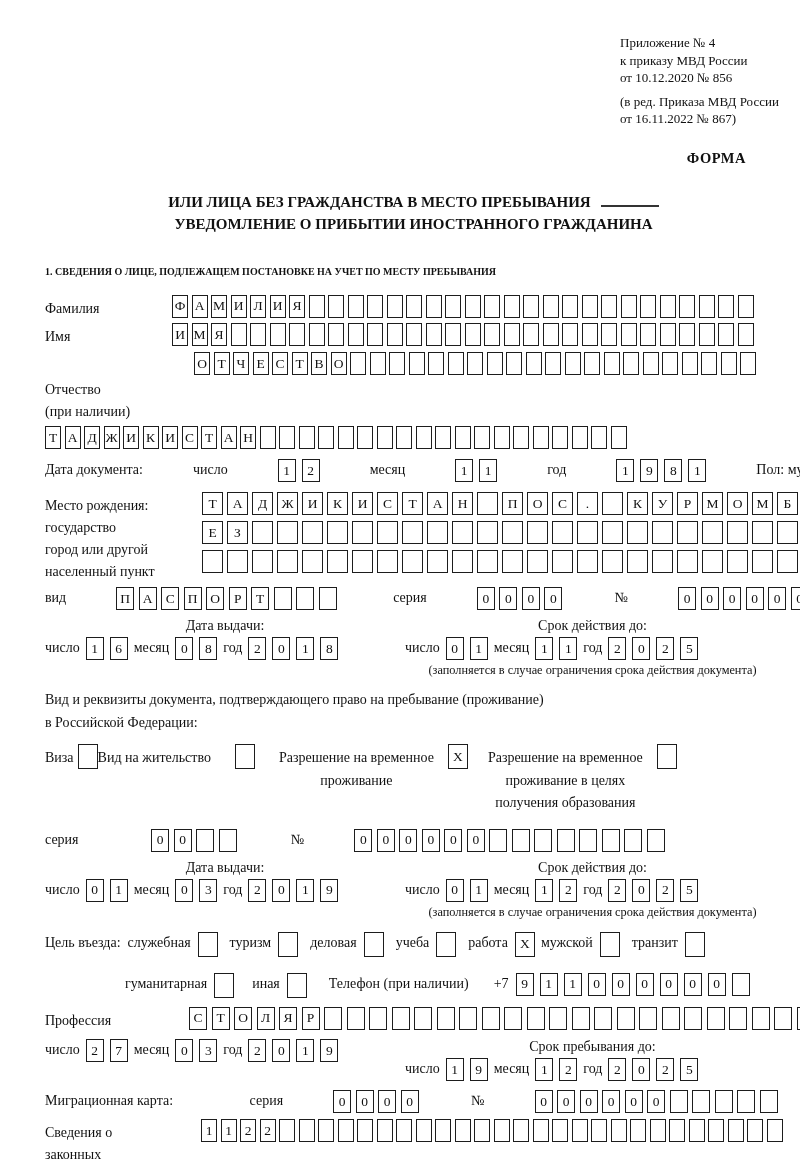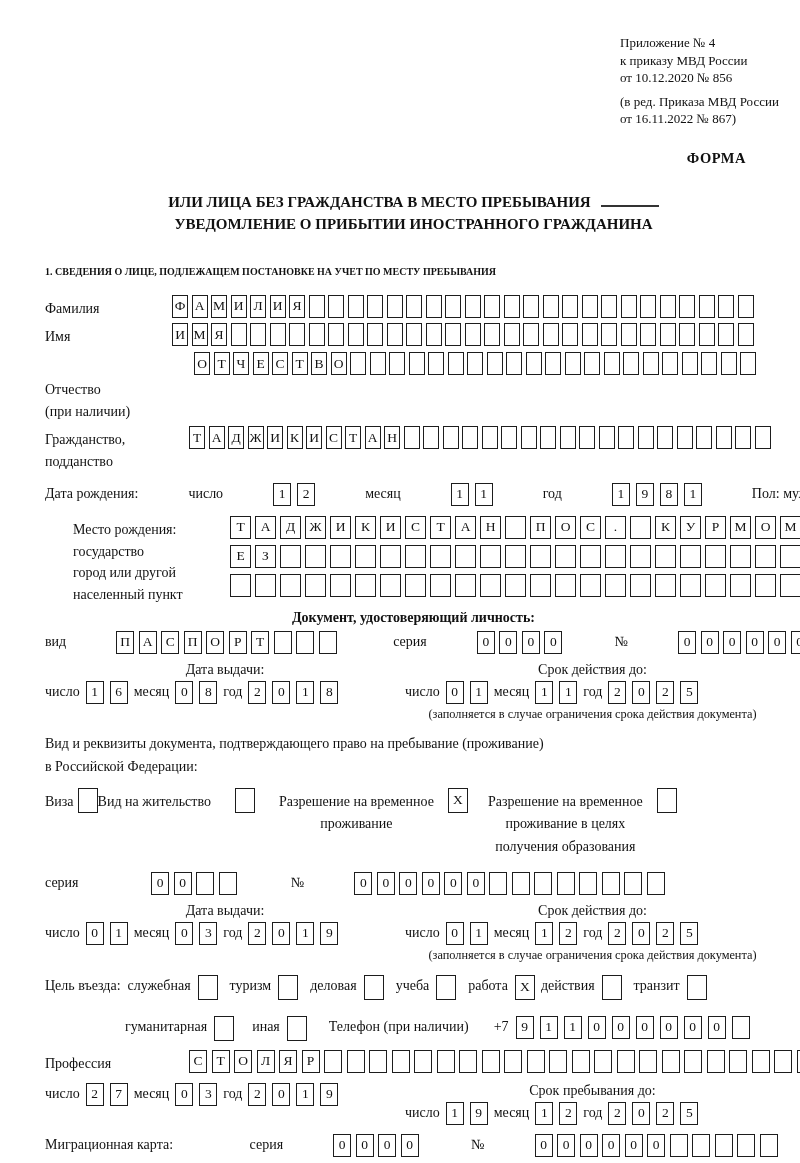--- a/index.html
+++ b/index.html
@@ -189,22 +189,20 @@
         <span class="cell"></span>
         <span class="cell"></span>
         <span class="cell"></span>
         <span class="cell"></span>
         <span class="cell"></span>
         <span class="cell"></span>
       </div>
   </div>
 
   <div class="frow">
-    <div class="flabel" style="width:100px;">Гражданство,
-подданство</div>
     <div class="cells">
         <span class="cell">Т</span>
         <span class="cell">А</span>
         <span class="cell">Д</span>
         <span class="cell">Ж</span>
         <span class="cell">И</span>
         <span class="cell">К</span>
         <span class="cell">И</span>
         <span class="cell">С</span>
         <span class="cell">Т</span>
@@ -226,21 +224,21 @@
         <span class="cell"></span>
         <span class="cell"></span>
         <span class="cell"></span>
         <span class="cell"></span>
         <span class="cell"></span>
         <span class="cell"></span>
       </div>
   </div>
 
   <div class="frow" style="margin-top:10px;">
-    <span class="inline-word" style="width:112px;">Дата рождения:</span>
+    <span class="inline-word" style="width:112px;">Дата документа:</span>
     <span class="inline-word">число</span>
     <span class="cells sp">
         <span class="cell">1</span>
         <span class="cell">2</span>
       </span>
     <span class="inline-word">месяц</span>
     <span class="cells sp">
         <span class="cell">1</span>
         <span class="cell">1</span>
       </span>
@@ -250,21 +248,21 @@
         <span class="cell">9</span>
         <span class="cell">8</span>
         <span class="cell">1</span>
       </span>
     <span class="inline-word">Пол: мужской</span>
     <span class="checkbox">X</span>
     <span class="inline-word" style="padding-left:10px;">женский</span>
     <span class="checkbox"></span>
   </div>
 
-  <div class="frow" style="margin-top:8px;margin-left:28px;">
+  <div class="frow" style="margin-top:8px;">
     <div class="flabel" style="width:113px;">Место рождения:
 государство
 город или другой
 населенный пункт</div>
     <div>
       <div class="cells wide" style="margin-bottom:6px;">
           <span class="cell">Т</span>
           <span class="cell">А</span>
           <span class="cell">Д</span>
           <span class="cell">Ж</span>
@@ -337,21 +335,20 @@
           <span class="cell"></span>
           <span class="cell"></span>
           <span class="cell"></span>
           <span class="cell"></span>
           <span class="cell"></span>
           <span class="cell"></span>
         </div>
     </div>
   </div>
 
-  <div style="text-align:center; font-weight:bold; margin-top:4px;">Документ, удостоверяющий личность:</div>
 
   <div class="frow" style="margin-top:5px;">
     <span class="inline-word" style="width:58px;">вид</span>
     <span class="cells mid">
         <span class="cell">П</span>
         <span class="cell">А</span>
         <span class="cell">С</span>
         <span class="cell">П</span>
         <span class="cell">О</span>
         <span class="cell">Р</span>
@@ -538,21 +535,21 @@
     <span class="opt-label">служебная</span>
     <span class="checkbox"></span>
     <span class="opt-label">туризм</span>
     <span class="checkbox"></span>
     <span class="opt-label">деловая</span>
     <span class="checkbox"></span>
     <span class="opt-label">учеба</span>
     <span class="checkbox"></span>
     <span class="opt-label">работа</span>
     <span class="checkbox" style="margin-right:6px;">X</span>
-    <span class="opt-label">действия</span>
+    <span class="opt-label">мужской</span>
     <span class="checkbox"></span>
     <span class="opt-label">транзит</span>
     <span class="checkbox"></span>
   </div>
   <div class="purpose-row" style="margin-top:16px; padding-left:80px;">
     <span class="opt-label">гуманитарная</span>
     <span class="checkbox" style="margin-right:18px;"></span>
     <span class="opt-label">иная</span>
     <span class="checkbox" style="margin-right:22px;"></span>
     <span class="opt-label">Телефон (при наличии)</span>

